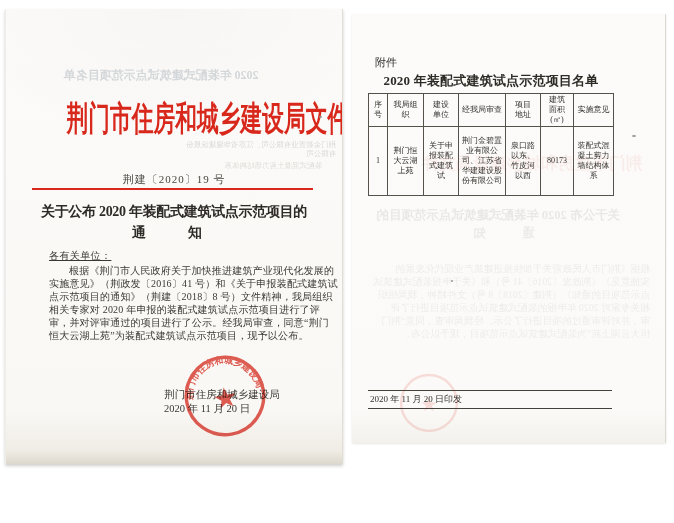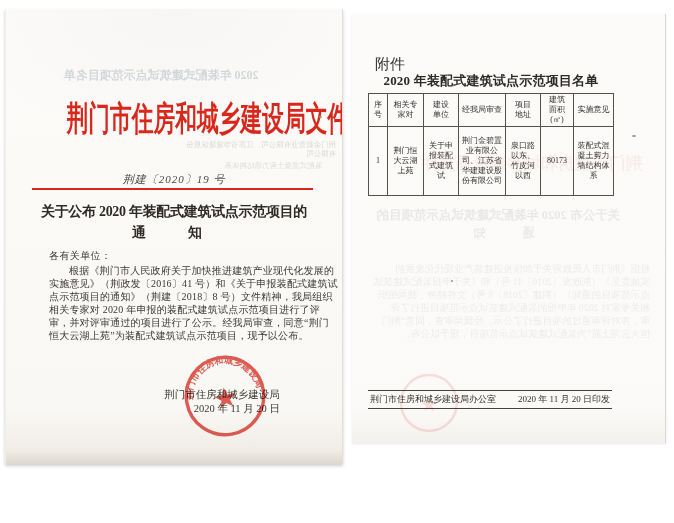--- a/index.html
+++ b/index.html
@@ -13,46 +13,46 @@
     border-left:1px solid #efede7;border-right:1px solid #e2ded5;
     box-shadow:0 2px 3px rgba(70,65,55,0.25);}
   #page-right{left:352px;top:14px;width:313px;height:429px;
     background:linear-gradient(180deg,#fcfbfa 0%,#fbfaf8 92%,#f3f1ec 100%);
     border-right:1px solid #ddd9d1;box-shadow:0 1px 2px rgba(70,65,55,0.12);}
   .abs{position:absolute;}
   
   .red-head{top:90px;left:0;width:100%;text-align:center;color:#d8281c;font-weight:bold;
     font-size:34px;line-height:40px;white-space:nowrap;transform:scaleX(0.64);
     transform-origin:50% 50%;letter-spacing:0;}
-  .doc-number{top:163px;left:0;width:100%;text-align:center;font-size:11px;letter-spacing:1px;color:#4a4742;font-style:italic;}
+  .doc-number{top:163px;left:0;width:100%;text-align:center;font-size:11px;letter-spacing:1px;color:#4a4742;}
   .red-line{top:179px;left:26px;width:281px;height:2px;background:#d8281c;}
   .notice-title1{top:194px;left:0;width:100%;text-align:center;font-weight:bold;font-size:14px;
     letter-spacing:-0.3px;color:#2e2b27;white-space:nowrap;}
   .notice-title2{top:215px;left:0;width:100%;text-align:center;font-weight:bold;font-size:14px;
     letter-spacing:14px;color:#2e2b27;}
-  .salutation{top:240px;left:43px;font-size:10px;letter-spacing:0.4px;color:#3b3834;}
+  .salutation{top:240px;left:43px;font-size:10px;letter-spacing:0.4px;color:#3b3834;text-decoration:underline;}
   .body-block{top:255px;left:43px;width:254px;font-size:10px;line-height:13px;
     letter-spacing:0.2px;color:#3b3834;}
   .body-block .ln{white-space:nowrap;}
   .body-block .indent{text-indent:20px;}
   .attach-note{top:341px;left:63px;font-size:10px;letter-spacing:0.4px;color:#3b3834;white-space:nowrap;}
   .signer{top:379px;left:158px;width:116px;text-align:center;font-size:10.5px;color:#3b3834;white-space:nowrap;}
-  .sign-date{top:393px;left:158px;width:116px;text-align:right;font-size:10.5px;color:#3b3834;white-space:nowrap;}
+  .sign-date{top:393px;left:158px;width:116px;text-align:left;font-size:10.5px;color:#3b3834;white-space:nowrap;}
   .seal{top:344px;left:176px;width:86px;height:86px;transform:rotate(-10deg);opacity:0.85;
     mix-blend-mode:multiply;}
   
   .ghost{pointer-events:none;filter:blur(0.5px);}
   .ghost-top-title{top:58px;left:52px;width:206px;text-align:center;font-weight:bold;font-size:12px;
     color:#8d9aa6;opacity:0.35;transform:scaleX(-1);white-space:nowrap;}
   .ghost-table-l1{top:131px;left:178px;width:152px;font-size:7.5px;color:#8a8a84;opacity:0.30;
     transform:scaleX(-1);line-height:9px;}
   .ghost-table-l2{top:152px;left:196px;width:120px;font-size:7.5px;color:#8a8a84;opacity:0.26;
     transform:scaleX(-1);line-height:9px;}
   
-  .attach-label{top:41px;left:15px;font-size:15px;color:#33302c;padding-left:8px;}
+  .attach-label{top:41px;left:15px;font-size:11px;color:#33302c;padding-left:8px;}
   .table-title{top:58px;left:1px;width:276px;text-align:center;font-weight:bold;font-size:13px;
     letter-spacing:0.2px;color:#2e2b27;white-space:nowrap;}
   table.projects{position:absolute;top:79px;left:16px;width:245px;border-collapse:collapse;
     table-layout:fixed;}
   table.projects th,table.projects td{border:1px solid #56524b;padding:1px 2px;text-align:center;
     vertical-align:middle;font-size:8px;line-height:10px;color:#33302c;font-weight:normal;
     white-space:pre-line;word-break:break-all;}
   table.projects thead tr{height:30px;}
   table.projects tbody tr{height:69px;}
   .colophon{top:376px;left:16px;width:244px;height:19px;border-top:1px solid #45423c;
@@ -139,21 +139,21 @@
           <col style="width:35px">
         <col style="width:47px">
           <col style="width:35px">
           <col style="width:33px">
           <col style="width:40px">
       </colgroup>
       <thead>
         <tr>
           <th>序
 号</th>
-          <th>相关专家对</th>
+          <th>我局组织</th>
           <th>建设
 单位</th>
           <th>经我局审查</th>
           <th>项目
 地址</th>
           <th>建筑
 面积
 (㎡)</th>
           <th>实施意见</th>
         </tr>
@@ -170,21 +170,20 @@
         </tr>
       </tbody>
     </table>
 
     <svg class="abs ghost-seal" viewBox="0 0 100 100">
       <circle cx="50" cy="50" r="45" fill="none" stroke="#dd4237" stroke-width="4"></circle>
       <polygon fill="#dd4237" points="50,40 53.1,48.8 62.4,49 54.9,54.6 57.6,63.5 50,58.2 42.4,63.5 45.1,54.6 37.6,49 46.9,48.8"></polygon>
     </svg>
 
     <div class="abs colophon">
-      <span>荆门市住房和城乡建设局办公室</span>
       <span>2020 年 11 月 20 日印发</span>
     </div>
 
     <div class="speck" style="left:280px;top:121px;width:4px;height:2px;"></div>
     <div class="speck" style="left:99px;top:266px;width:2px;height:2px;"></div>
   </div>
 
 </div>
 
 </body></html>

